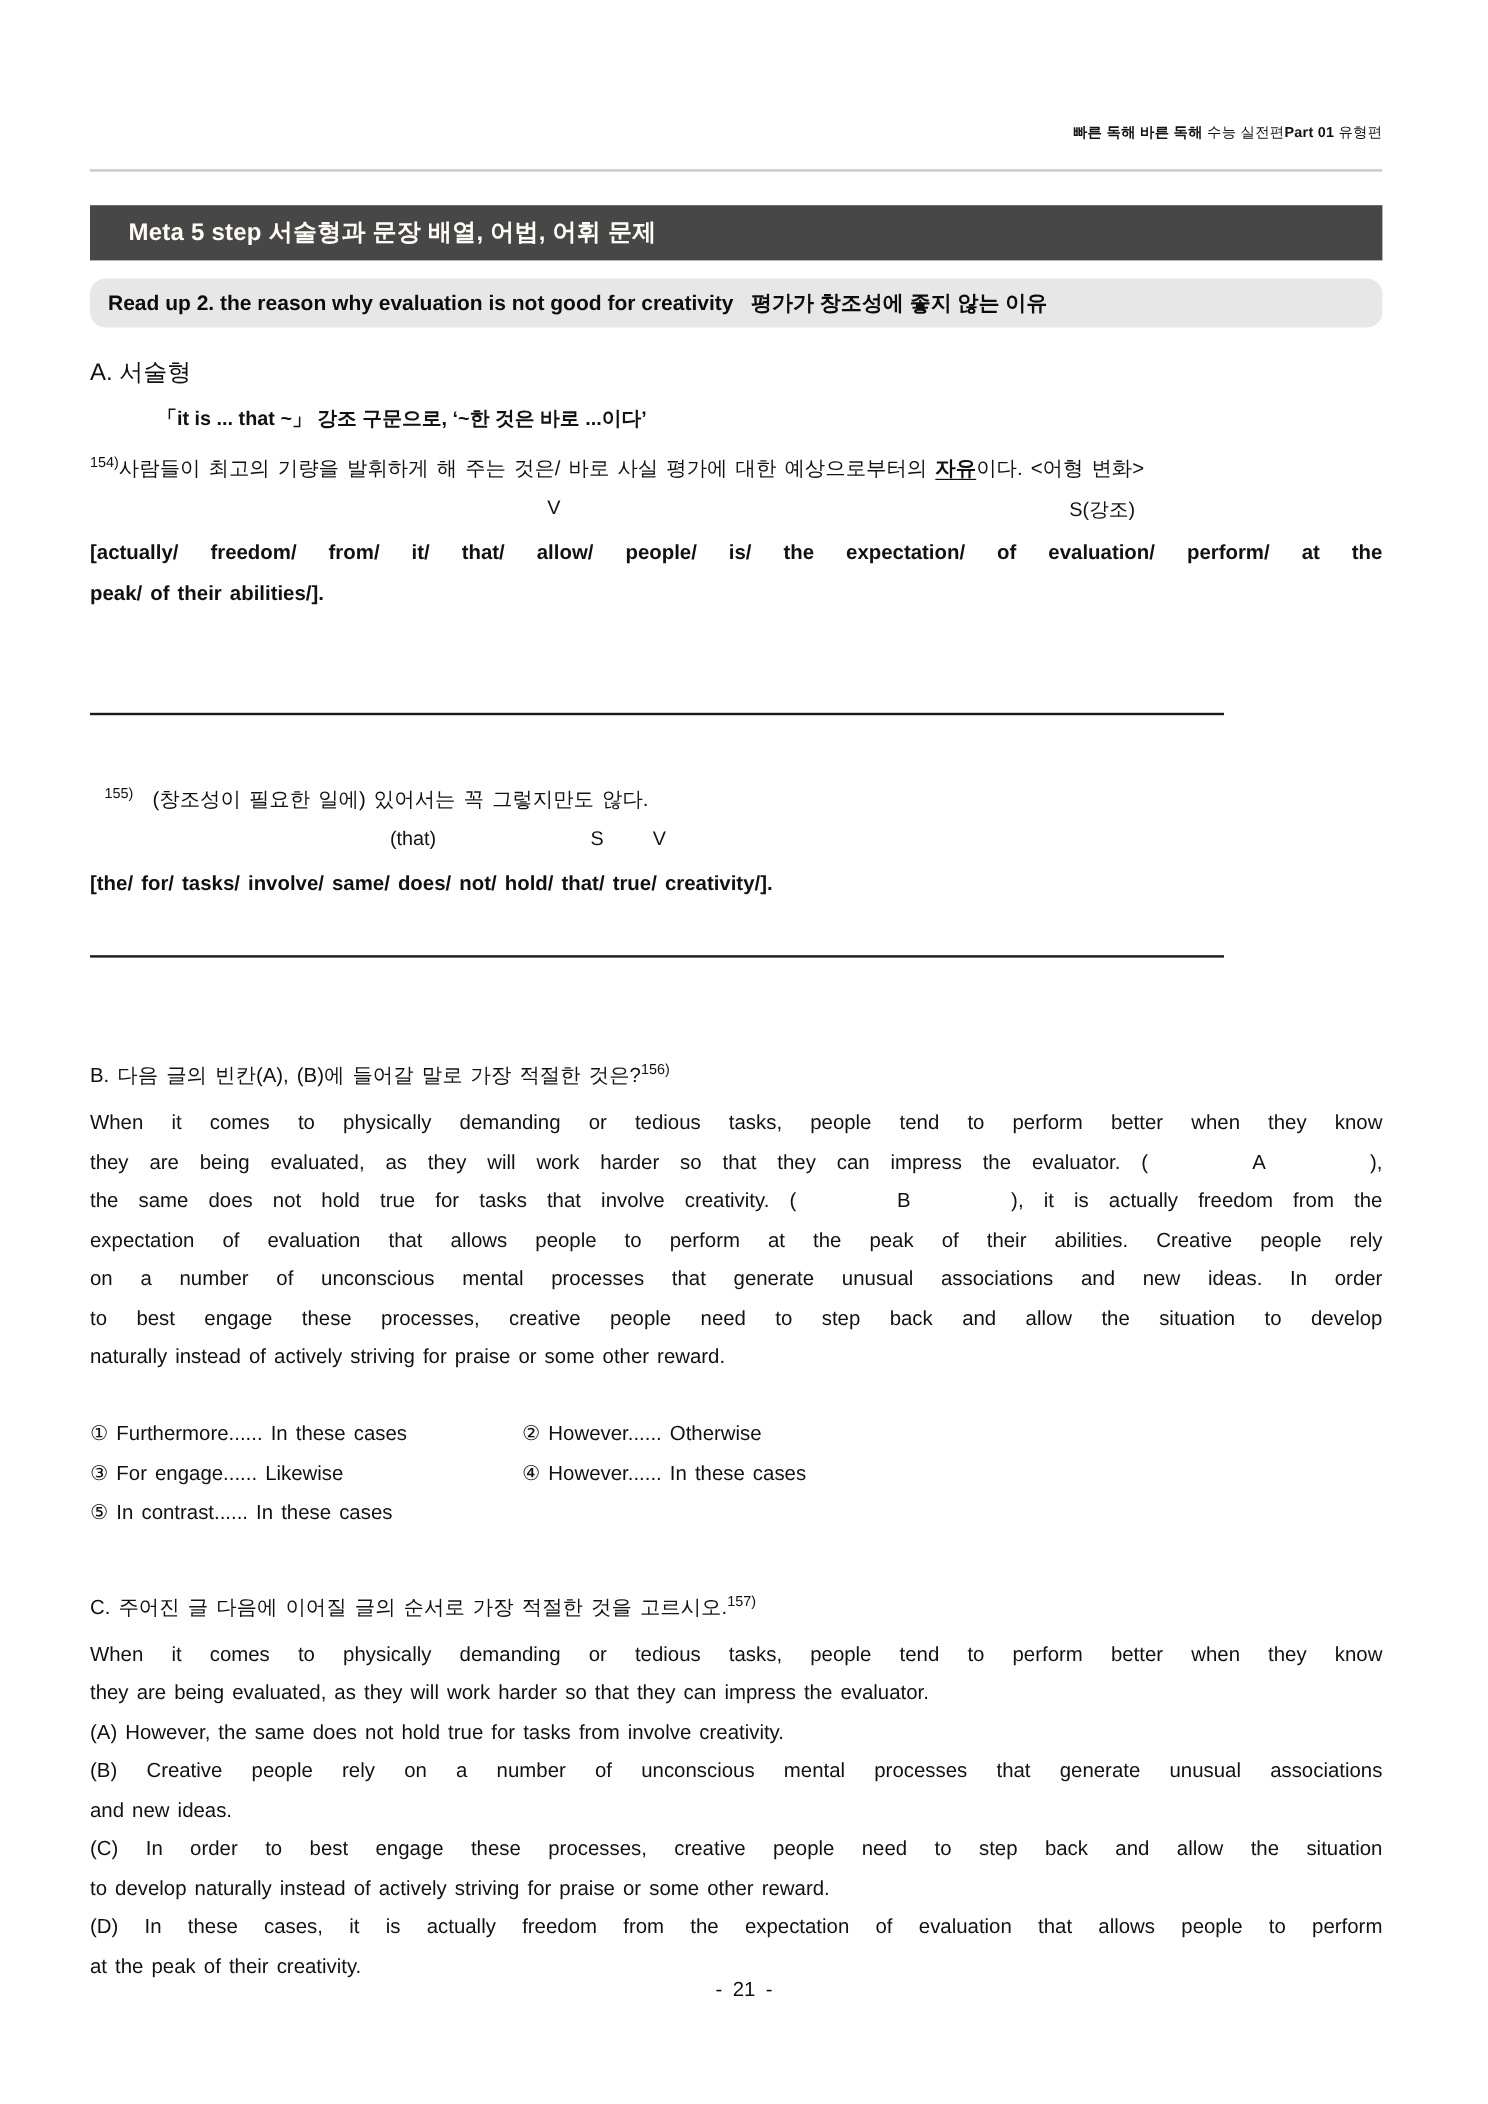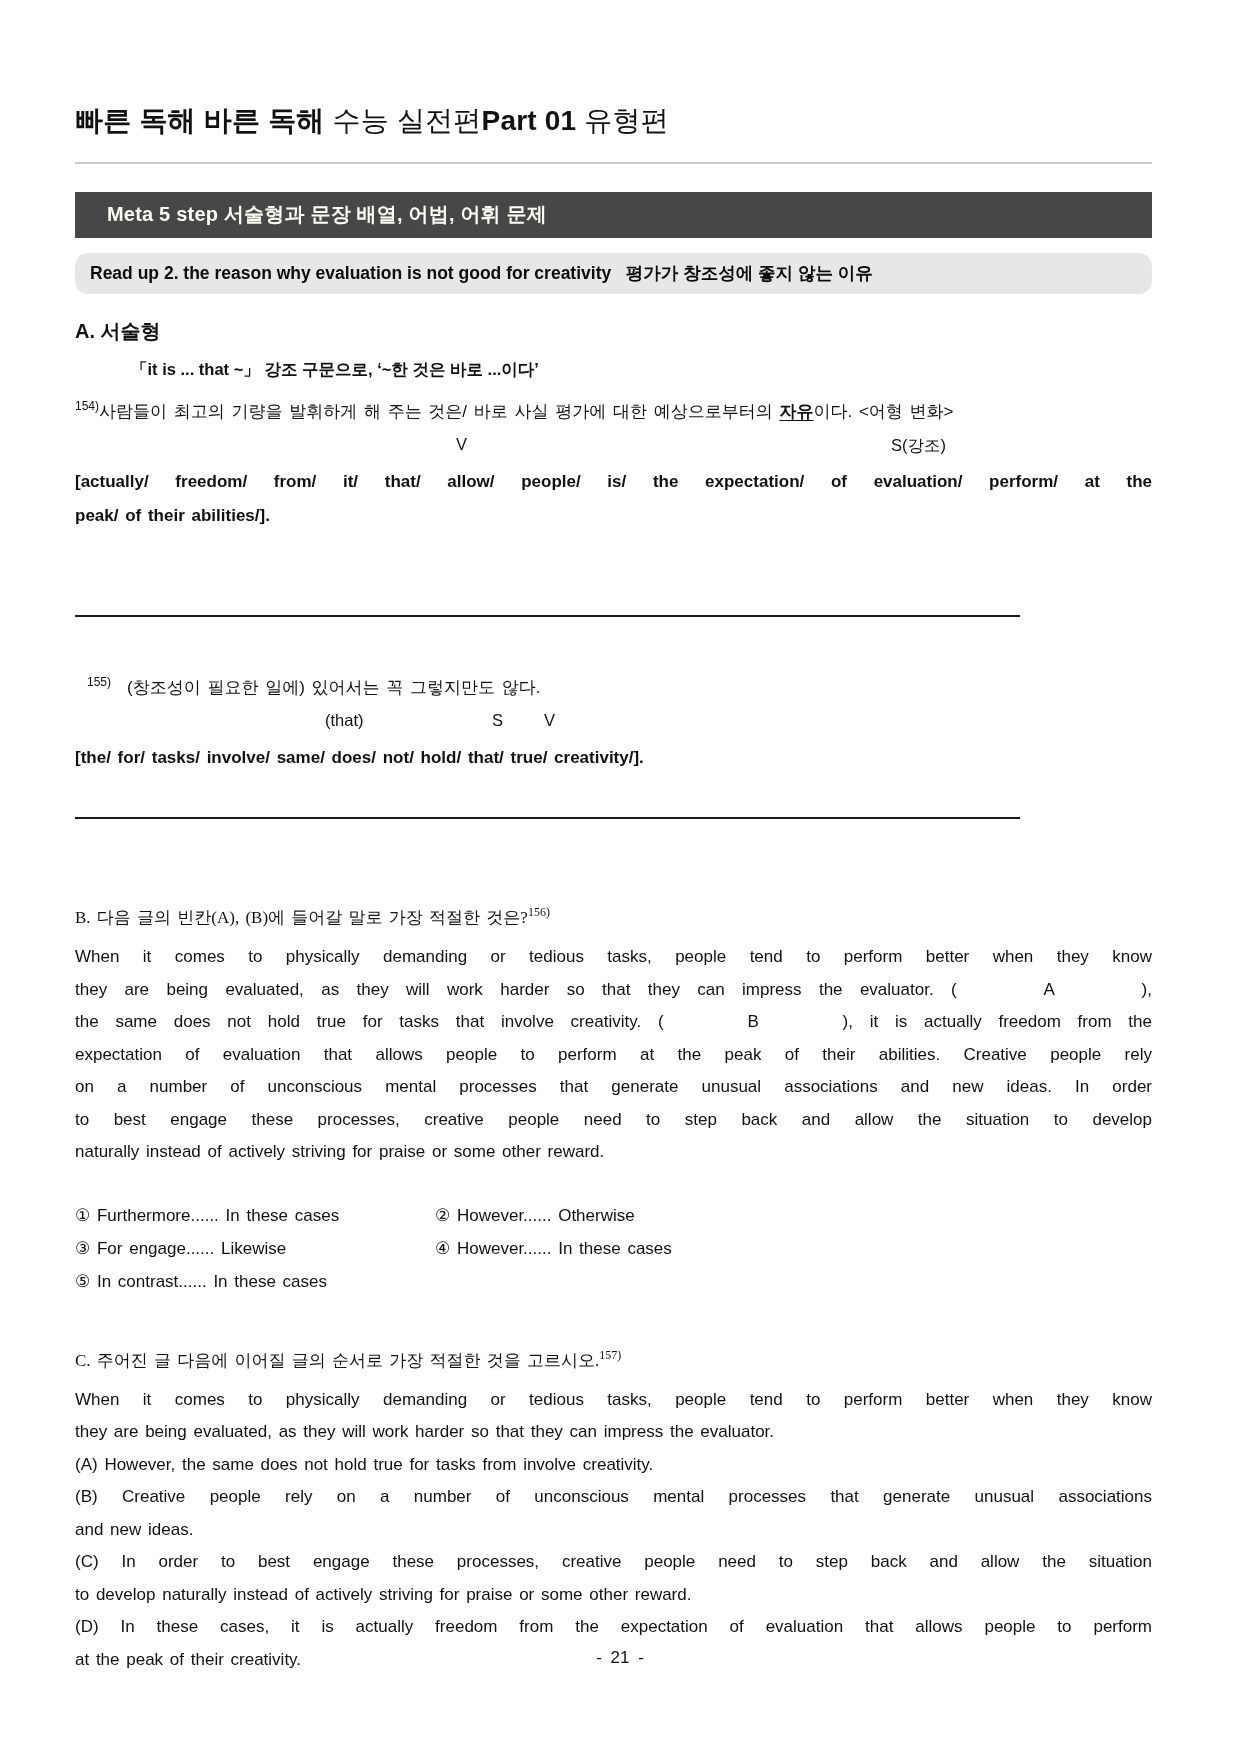--- a/index.html
+++ b/index.html
@@ -12,23 +12,23 @@
     position: relative;
     width: 1240px;
     height: 1753px;
     background: #ffffff;
     padding: 102px 88px 0 75px;
     overflow: hidden;
   }
   
   .doc-header {
     display: flex;
-    justify-content: flex-start;
+    justify-content: flex-end;
     align-items: baseline;
-    font-size: 28px;
+    font-size: 12px;
     letter-spacing: 0.2px;
   }
   .doc-header .b { font-weight: 700; }
   .header-rule {
     margin-top: 22px;
     border: none;
     border-top: 2px solid #c9c9c9;
     width: 100%;
   }
   
@@ -47,21 +47,21 @@
     color: #0c0c0c;
     font-weight: 700;
     font-size: 17.5px;
     padding: 8px 15px 9px 15px;
     border-radius: 13px;
   }
   
   .sec-a-heading {
     margin-top: 24px;
     font-size: 20px;
-    font-weight: 700;
+    font-weight: 400;
   }
   .grammar-note {
     margin-top: 14px;
     margin-left: 56px;
     font-weight: 700;
     font-size: 16.5px;
   }
   .sent-line {
     margin-top: 10px;
     font-size: 17px;
@@ -109,21 +109,20 @@
     border-top: 2px solid #1a1a1a;
     width: 945px;
   }
   .rule-1 { margin-top: 82px; }
   .rule-2 { margin-top: 42px; }
   .s155-block { margin-top: 50px; margin-left: 12px; }
   
   .q-heading {
     font-size: 17px;
     word-spacing: 2px;
-    font-family: Liberation Serif, serif;
   }
   .sec-b-heading { margin-top: 86px; }
   .sec-c-heading { margin-top: 50px; }
   .passage { margin-top: 12px; }
   .choices {
     margin-top: 30px;
     font-size: 17px;
   }
   .choice-row {
     display: grid;

